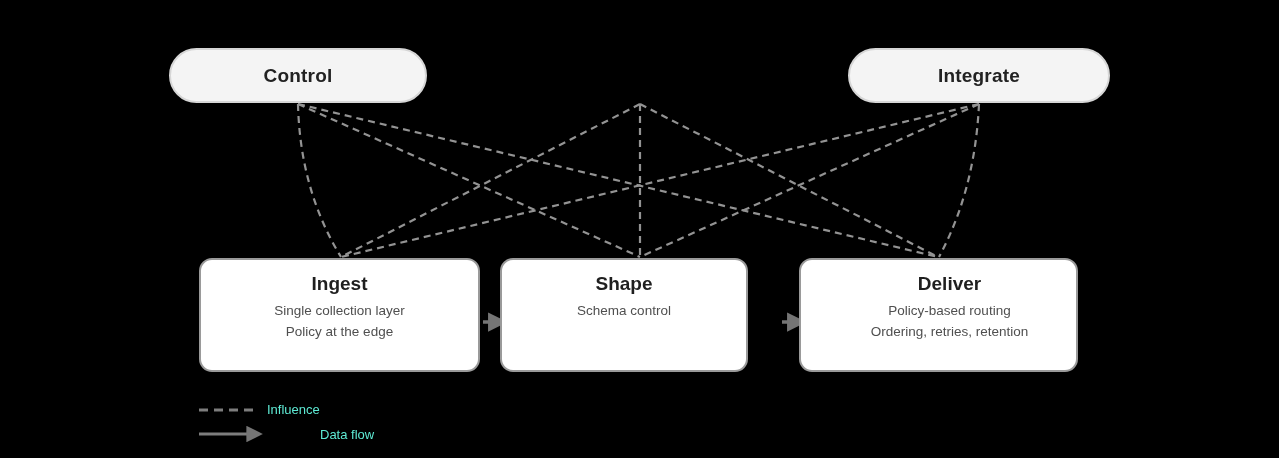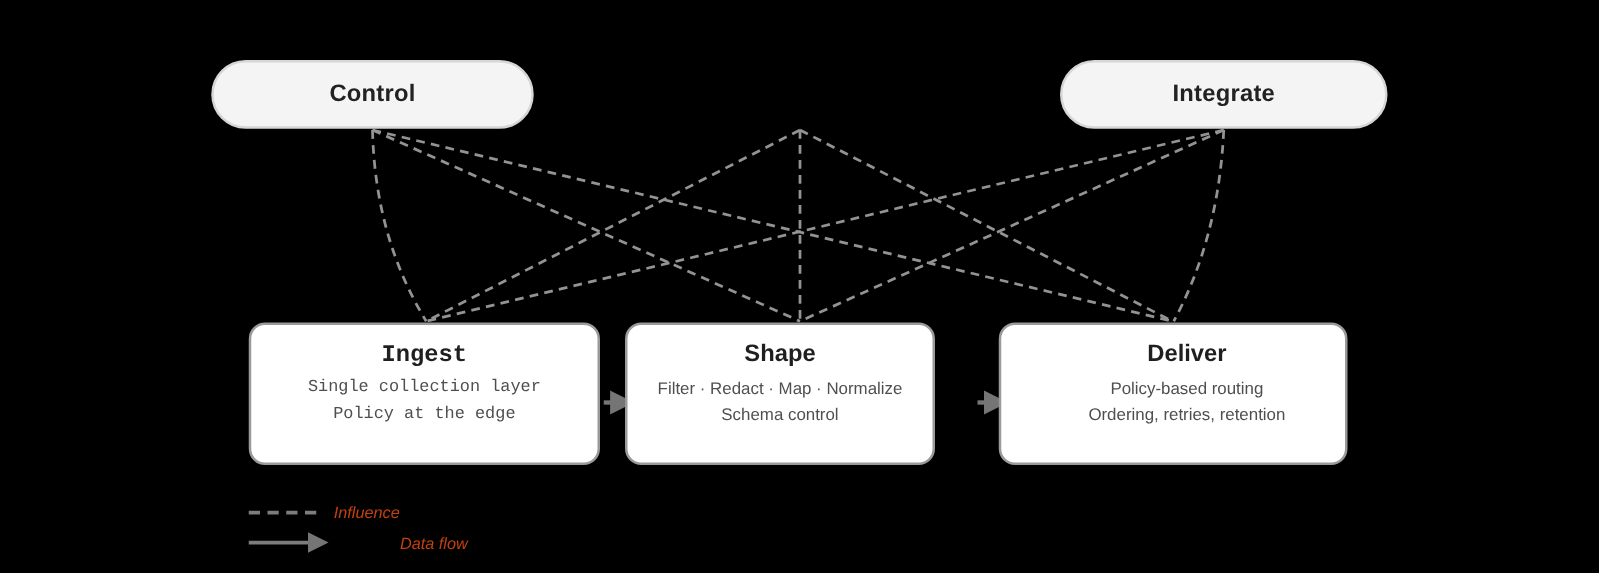--- a/index.html
+++ b/index.html
@@ -56,41 +56,40 @@
     height: 114px;
     box-sizing: border-box;
     background: #ffffff;
     border: 2px solid #9a9a9a;
     border-radius: 13px;
     display: flex;
     flex-direction: column;
     align-items: center;
     padding-top: 13px;
   }
-  .box-ingest  { left: 199px; width: 281px; font-family: Liberation Mono, monospace; }
+  .box-ingest  { left: 199px; width: 281px; }
   .box-shape   { left: 500px; width: 248px; }
   .box-deliver { left: 799px; width: 279px; padding-left: 22px; }
   .box-title {
     font-size: 19px;
     font-weight: bold;
     color: #1f1f1f;
     margin-bottom: 5px;
   }
   .box-line {
     font-size: 13.5px;
     color: #4f4f4f;
     line-height: 21px;
   }
 
   
   .legend-label {
     position: absolute;
     font-size: 13px;
-    color: #c2410c;
-    font-style: italic;
+    color: #5eead4;
   }
   .legend-influence-label { left: 267px; top: 402px; }
   .legend-flow-label      { left: 274px; top: 427px; margin-left: 46px; }
 </style>
 </head>
 <body>
 
 <div class="stage">
 
   <svg class="edge-layer" viewBox="0 0 1279 458">
@@ -125,21 +124,20 @@
   <div class="pill pill-integrate">Integrate</div>
 
   <div class="box box-ingest">
     <div class="box-title">Ingest</div>
     <div class="box-line">Single collection layer</div>
     <div class="box-line">Policy at the edge</div>
   </div>
 
   <div class="box box-shape">
     <div class="box-title">Shape</div>
-    <div class="box-line">Filter · Redact · Map · Normalize</div>
     <div class="box-line">Schema control</div>
   </div>
 
   <div class="box box-deliver">
     <div class="box-title">Deliver</div>
     <div class="box-line">Policy-based routing</div>
     <div class="box-line">Ordering, retries, retention</div>
   </div>
 
   <div class="legend-label legend-influence-label">Influence</div>

